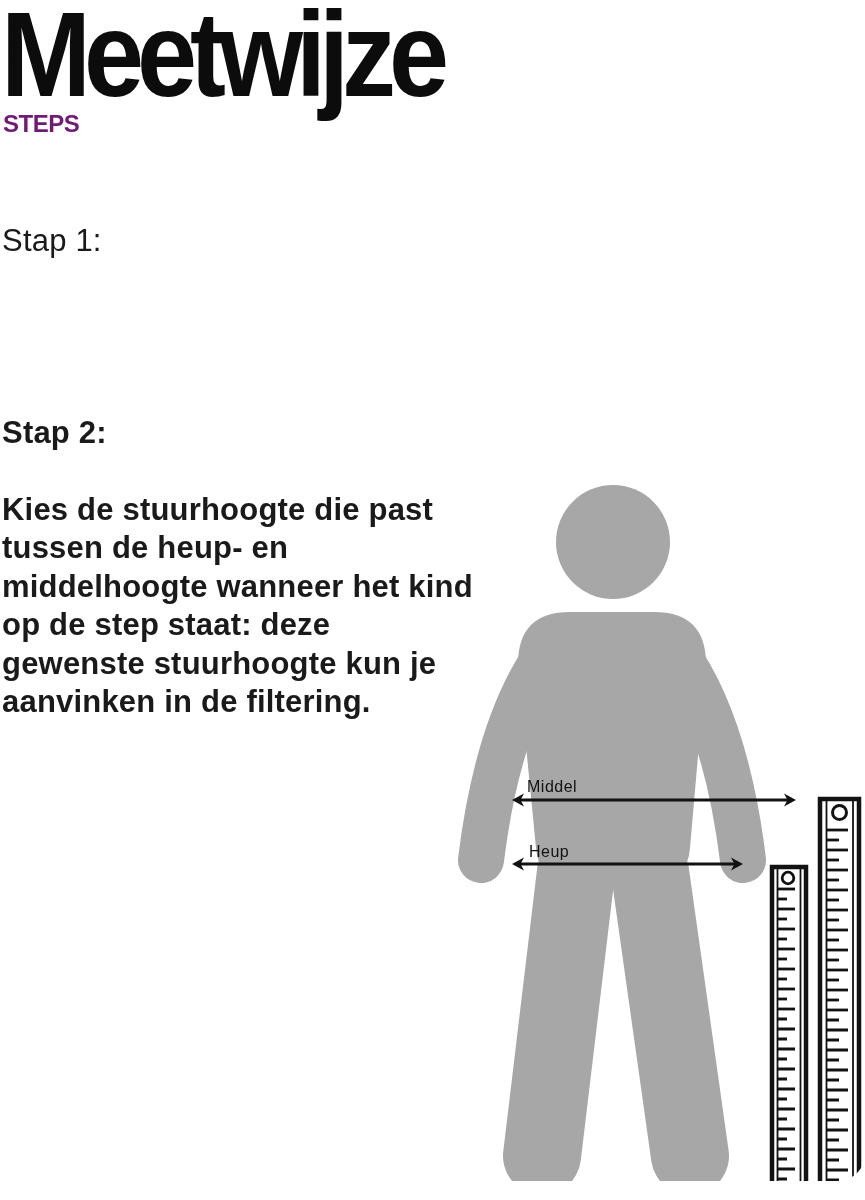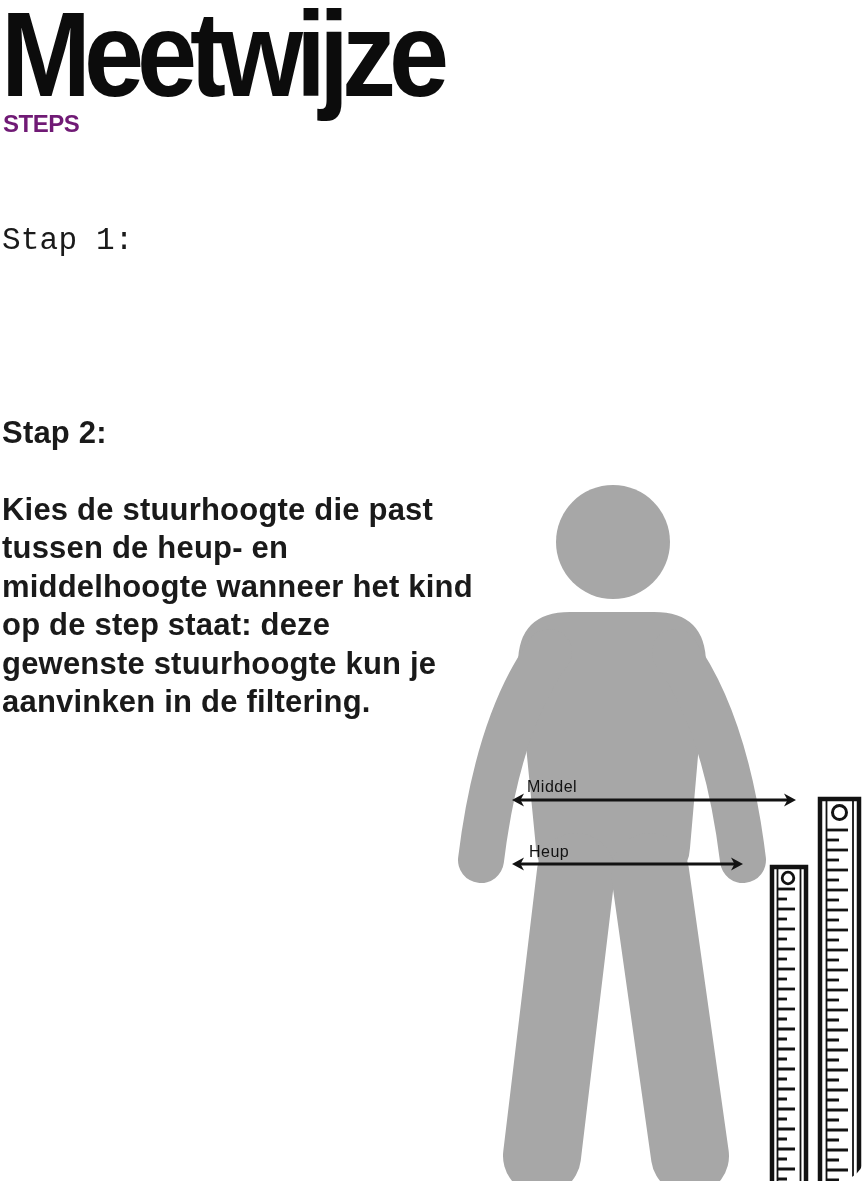--- a/index.html
+++ b/index.html
@@ -38,21 +38,21 @@
   .textblock {
     position: absolute;
     left: 2px;
     width: 520px;
     font-size: 31px;
     line-height: 38.5px;
     letter-spacing: 0.2px;
     white-space: pre-line;
     color: #1a1a1a;
   }
-  #step1-block { top: 183px; font-family: Liberation Mono, monospace; }
+  #step1-block { top: 183px; }
   #step2-block { top: 375px; font-weight: bold; }
   #note-block  { top: 681px; font-style: italic; }
   .diagram-svg {
     position: absolute;
     top: 0; left: 0;
     width: 865px;
     height: 1200px;
   }
   .measure-label {
     font-family: "Liberation Sans", sans-serif;

